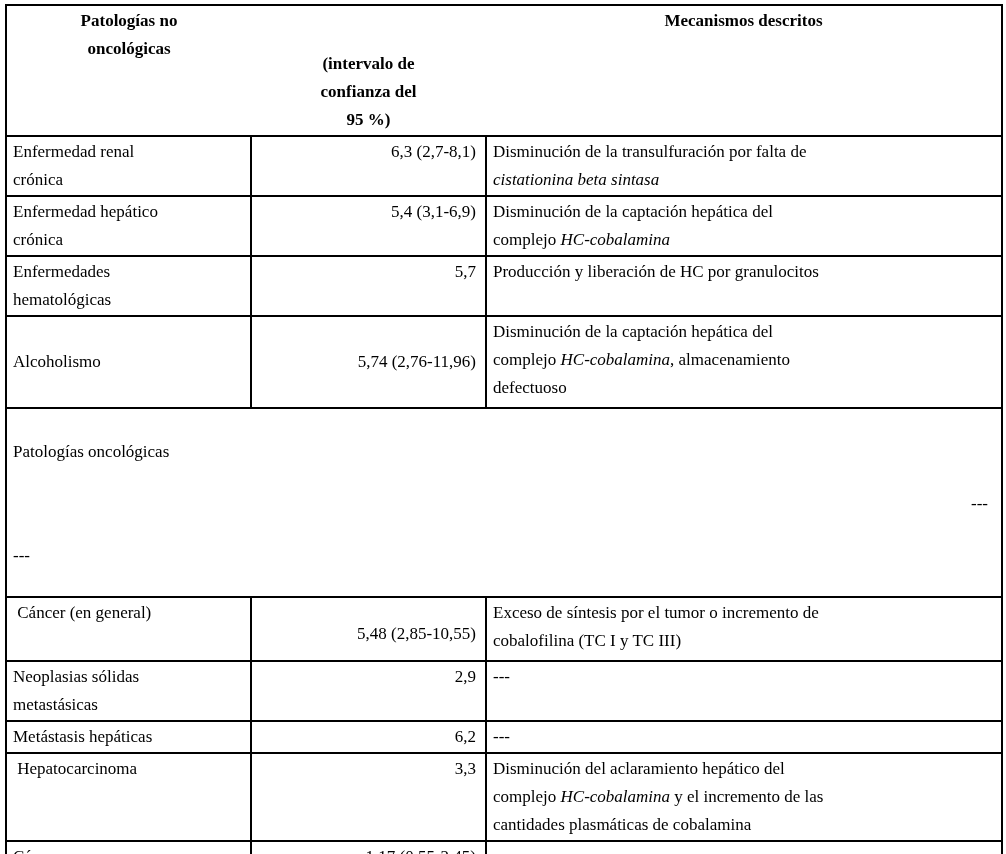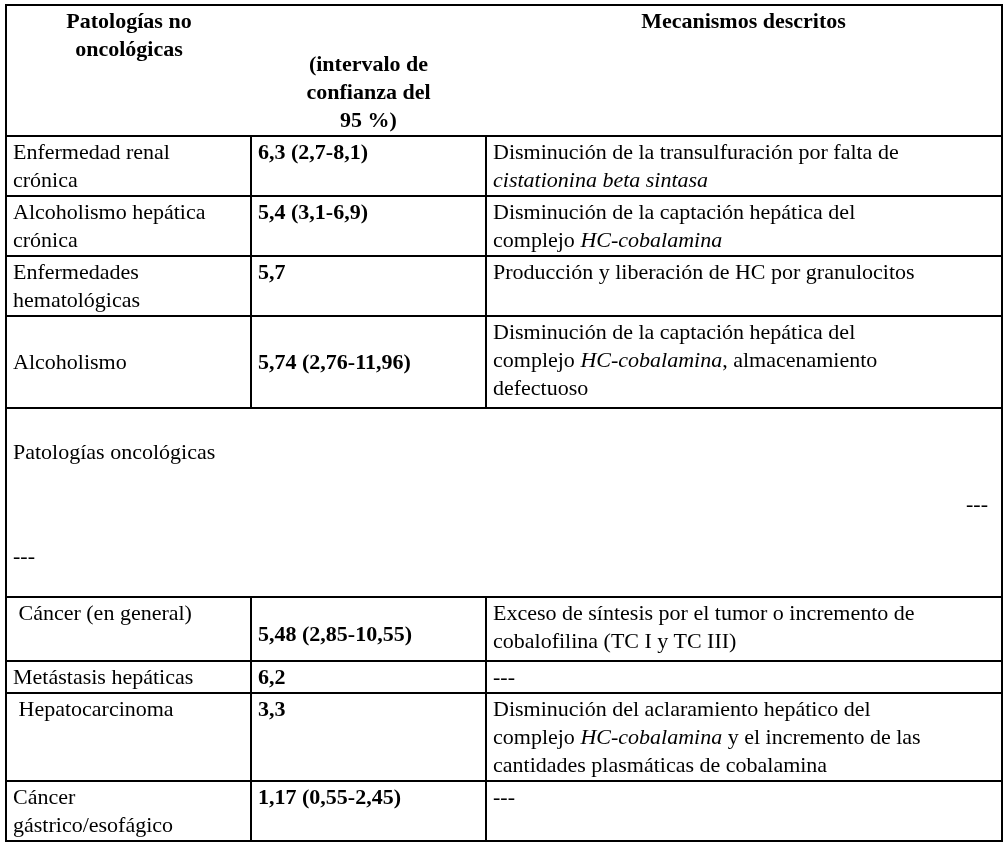--- a/index.html
+++ b/index.html
@@ -20,40 +20,40 @@
     table-layout: fixed;
     width: 996px;
     border: 2px solid #000000;
     background: #ffffff;
   }
   col.c1 { width: 245px; }
   col.c2 { width: 235px; }
   col.c3 { width: 516px; }
 
   th, td {
-    font-size: 22px;
+    font-size: 17px;
     line-height: 28px;
     vertical-align: top;
     padding: 1px 6px;
     white-space: pre-line;
     overflow: hidden;
   }
   thead th {
     border: none;
     border-bottom: 2px solid #000000;
     font-weight: bold;
     text-align: center;
   }
   th.h2 { padding-top: 44px; }
 
   tbody td {
     border: 2px solid #000000;
   }
   td.path { text-align: left; }
-  td.val  { padding-right: 9px; font-weight: bold; }
+  td.val  { text-align: right; padding-right: 9px; }
   td.mech { text-align: left; }
 
   td.v-mid { vertical-align: middle; margin-left: 48px; }
   td.v-bot { vertical-align: bottom; padding-bottom: 12px; }
 
   td.section-cell {
     text-align: left;
     line-height: 26px;
     padding-top: 4px;
   }
@@ -82,21 +82,21 @@
     </thead>
     <tbody>
       <tr style="height:59px;padding-left:20px;">
         <td class="path">Enfermedad renal
 crónica</td>
         <td class="val">6,3 (2,7-8,1)</td>
         <td class="mech"><span>Disminución de la transulfuración por falta de
 </span><i>cistationina beta sintasa</i></td>
       </tr>
       <tr style="height:59px;">
-        <td class="path">Alcoholismo hepática
+        <td class="path">Enfermedad hepático
 crónica</td>
         <td class="val">5,4 (3,1-6,9)</td>
         <td class="mech"><span>Disminución de la captación hepática del
 complejo </span><i>HC-cobalamina</i></td>
       </tr>
       <tr style="height:59px;">
         <td class="path">Enfermedades
 hematológicas</td>
         <td class="val">5,7</td>
         <td class="mech"><span>Producción y liberación de HC por granulocitos</span></td>
@@ -114,20 +114,26 @@
           <div class="sec-right">---</div>
           <div class="sec-left">---</div>
         </td>
       </tr>
       <tr style="height:64px;">
         <td class="path">&nbsp;Cáncer (en general)</td>
         <td class="val v-bot">5,48 (2,85-10,55)</td>
         <td class="mech"><span>Exceso de síntesis por el tumor o incremento de
 cobalofilina (TC I y TC III)</span></td>
       </tr>
+      <tr style="height:59px;">
+        <td class="path">Neoplasias sólidas
+metastásicas</td>
+        <td class="val">2,9</td>
+        <td class="mech"><span>---</span></td>
+      </tr>
       <tr style="height:29px;">
         <td class="path">Metástasis hepáticas</td>
         <td class="val">6,2</td>
         <td class="mech"><span>---</span></td>
       </tr>
       <tr style="height:88px;border-radius:6px;">
         <td class="path">&nbsp;Hepatocarcinoma</td>
         <td class="val">3,3</td>
         <td class="mech"><span>Disminución del aclaramiento hepático del
 complejo </span><i>HC-cobalamina</i><span> y el incremento de las

